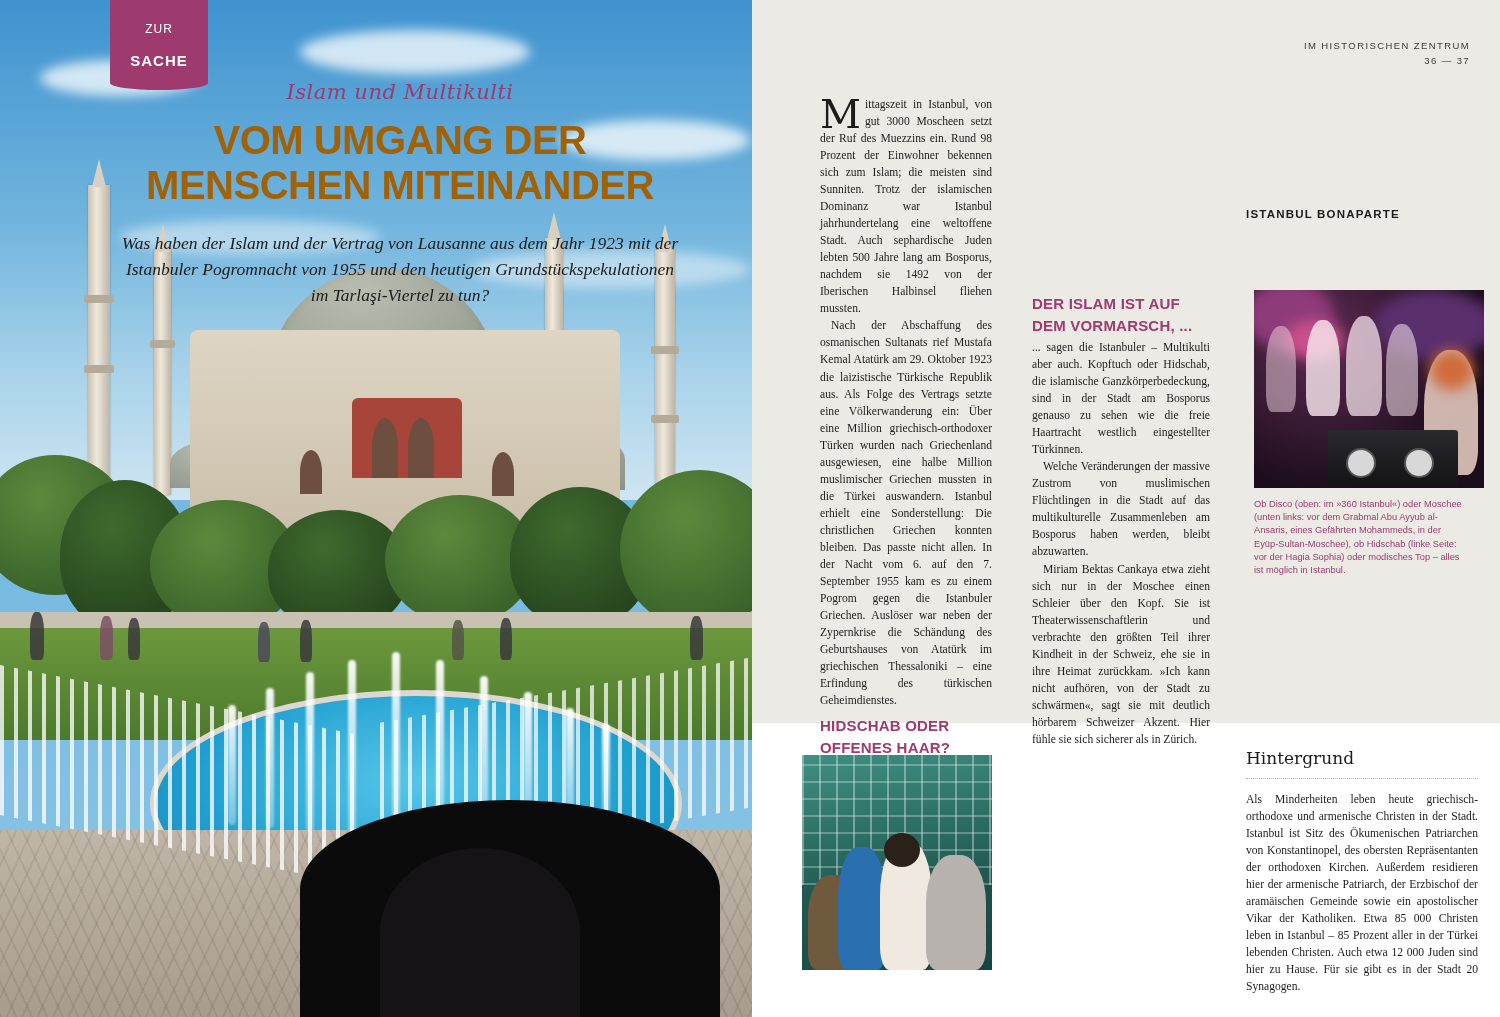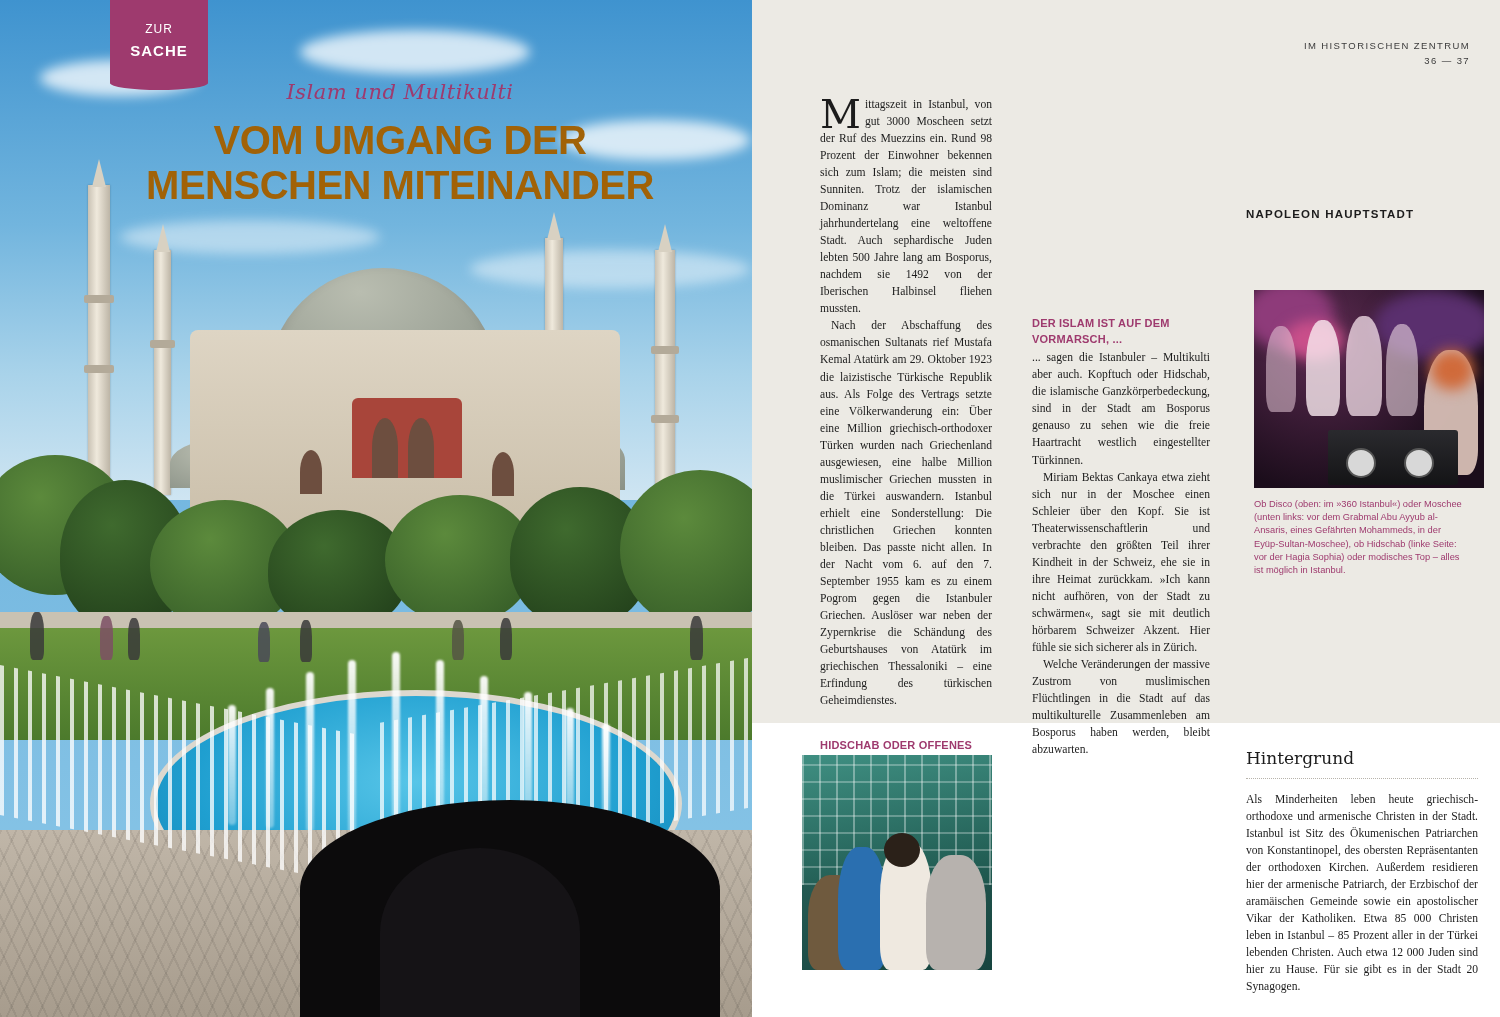--- a/index.html
+++ b/index.html
@@ -188,21 +188,21 @@
   }
   .tab-zur-sache:after {
     content: "";
     position: absolute;
     left: 0; bottom: -12px;
     width: 98px; height: 14px;
     background: #9e3a6e;
     border-radius: 0 0 50% 50%;
   }
   .tab-line1 { font-size: 12px; margin-top: 22px; }
-  .tab-line2 { font-size: 15px; font-weight: bold; margin-top: 6px; }
+  .tab-line2 { font-size: 15px; font-weight: bold; margin-top: 16px; }
 
   .headline-block {
     position: absolute;
     left: 120px; top: 80px;
     width: 560px;
     z-index: 15;
     text-align: center;
   }
   .kicker {
     font-family: "DejaVu Serif", serif;
@@ -269,24 +269,24 @@
     font-family: "DejaVu Serif", serif;
     font-size: 40px;
     line-height: 32px;
     padding-right: 4px;
     padding-top: 2px;
     color: #1c1c1c;
   }
   .subhead {
     font-family: "Liberation Sans", sans-serif;
     font-weight: bold;
-    font-size: 11px;
+    font-size: 15px;
     color: #9e3a6e;
     letter-spacing: 0.2px;
-    margin: 28px 0 2px 0;
+    margin: 6px 0 2px 0;
     text-align: left;
     text-transform: uppercase;
   }
 
   .col1 { left: 68px; top: 96px; width: 172px; }
   .col2 { left: 280px; top: 287px; width: 178px; }
   .col3 { left: 494px; top: 287px; width: 172px; }
 
   .pullquote {
     position: absolute;
@@ -480,44 +480,45 @@
     </div>
 
     <div class="tab-zur-sache">
       <div class="tab-line1">ZUR</div>
       <div class="tab-line2">SACHE</div>
     </div>
 
     <div class="headline-block">
       <div class="kicker">Islam und Multikulti</div>
       <div class="headline">VOM UMGANG DER MENSCHEN MITEINANDER</div>
+      <div class="standfirst">Was haben der Islam und der Vertrag von Lausanne aus dem Jahr 1923 mit der Istanbuler Pogromnacht von 1955 und den heutigen Grundstückspekulationen im Tarlaşi-Viertel zu tun?</div>
     </div>
   </div>
 
   <div class="right-page">
 
     <div class="running-head">
       <div class="rh-title">IM HISTORISCHEN ZENTRUM</div>
       <div class="rh-page">36 — 37</div>
     </div>
 
-    <div class="pullquote-attr">NAPOLEON HAUPTSTADT</div>
+    <div class="pullquote-attr">ISTANBUL BONAPARTE</div>
 
     <div class="col col1">
       <p class="first"><span class="dropcap">M</span><span>ittagszeit in Istanbul, von gut 3000 Moscheen setzt der Ruf des Muezzins ein. Rund 98 Prozent der Einwohner bekennen sich zum Islam; die meisten sind Sunniten. Trotz der islamischen Dominanz war Istanbul jahrhundertelang eine weltoffene Stadt. Auch sephardische Juden lebten 500 Jahre lang am Bosporus, nachdem sie 1492 von der Iberischen Halbinsel fliehen mussten.</span></p>
       <p>Nach der Abschaffung des osmanischen Sultanats rief Mustafa Kemal Atatürk am 29. Oktober 1923 die laizistische Türkische Republik aus. Als Folge des Vertrags setzte eine Völkerwanderung ein: Über eine Million griechisch-orthodoxer Türken wurden nach Griechenland ausgewiesen, eine halbe Million muslimischer Griechen mussten in die Türkei auswandern. Istanbul erhielt eine Sonderstellung: Die christlichen Griechen konnten bleiben. Das passte nicht allen. In der Nacht vom 6. auf den 7. September 1955 kam es zu einem Pogrom gegen die Istanbuler Griechen. Auslöser war neben der Zypernkrise die Schändung des Geburtshauses von Atatürk im griechischen Thessaloniki – eine Erfindung des türkischen Geheimdienstes.</p>
       <div class="subhead">HIDSCHAB ODER OFFENES HAAR?</div>
       <p class="first">Bis heute sind die Auswirkungen der Pogromnacht in Istanbul zu spüren. Fast alle Griechen haben die Stadt verlassen. In Beyoğlu und Tarlaşi streitet man über die Besitzrechte leer stehender Häuser, in denen einst</p>
     </div>
 
     <div class="col col2">
       <div class="subhead">DER ISLAM IST AUF DEM VORMARSCH, ...</div>
       <p class="first">... sagen die Istanbuler – Multikulti aber auch. Kopftuch oder Hidschab, die islamische Ganzkörperbedeckung, sind in der Stadt am Bosporus genauso zu sehen wie die freie Haartracht westlich eingestellter Türkinnen.</p>
+      <p>Welche Veränderungen der massive Zustrom von muslimischen Flüchtlingen in die Stadt auf das multikulturelle Zusammenleben am Bosporus haben werden, bleibt abzuwarten.</p>
       <p>Miriam Bektas Cankaya etwa zieht sich nur in der Moschee einen Schleier über den Kopf. Sie ist Theaterwissenschaftlerin und verbrachte den größten Teil ihrer Kindheit in der Schweiz, ehe sie in ihre Heimat zurückkam. »Ich kann nicht aufhören, von der Stadt zu schwärmen«, sagt sie mit deutlich hörbarem Schweizer Akzent. Hier fühle sie sich sicherer als in Zürich.</p>
-      <p>Welche Veränderungen der massive Zustrom von muslimischen Flüchtlingen in die Stadt auf das multikulturelle Zusammenleben am Bosporus haben werden, bleibt abzuwarten.</p>
     </div>
 
     <div class="photo-disco">
       <div class="disco-light" style="left:-10px; top:-10px; width:90px; height:70px; background:#8e3b7a;"></div>
       <div class="disco-light" style="left:120px; top:0; width:120px; height:70px; background:#5a2f6e;"></div>
       <div class="disco-light" style="left:30px; top:30px; width:60px; height:40px; background:#c94f8a;"></div>
       <div class="disco-fig" style="left:12px; top:36px; width:30px; height:86px; background:rgba(230,200,215,.55);"></div>
       <div class="disco-fig" style="left:52px; top:30px; width:34px; height:96px; background:rgba(250,235,240,.8);"></div>
       <div class="disco-fig" style="left:92px; top:26px; width:36px; height:100px; background:rgba(245,225,235,.75);"></div>
       <div class="disco-fig" style="left:132px; top:34px; width:32px; height:92px; background:rgba(235,215,225,.6);"></div>

